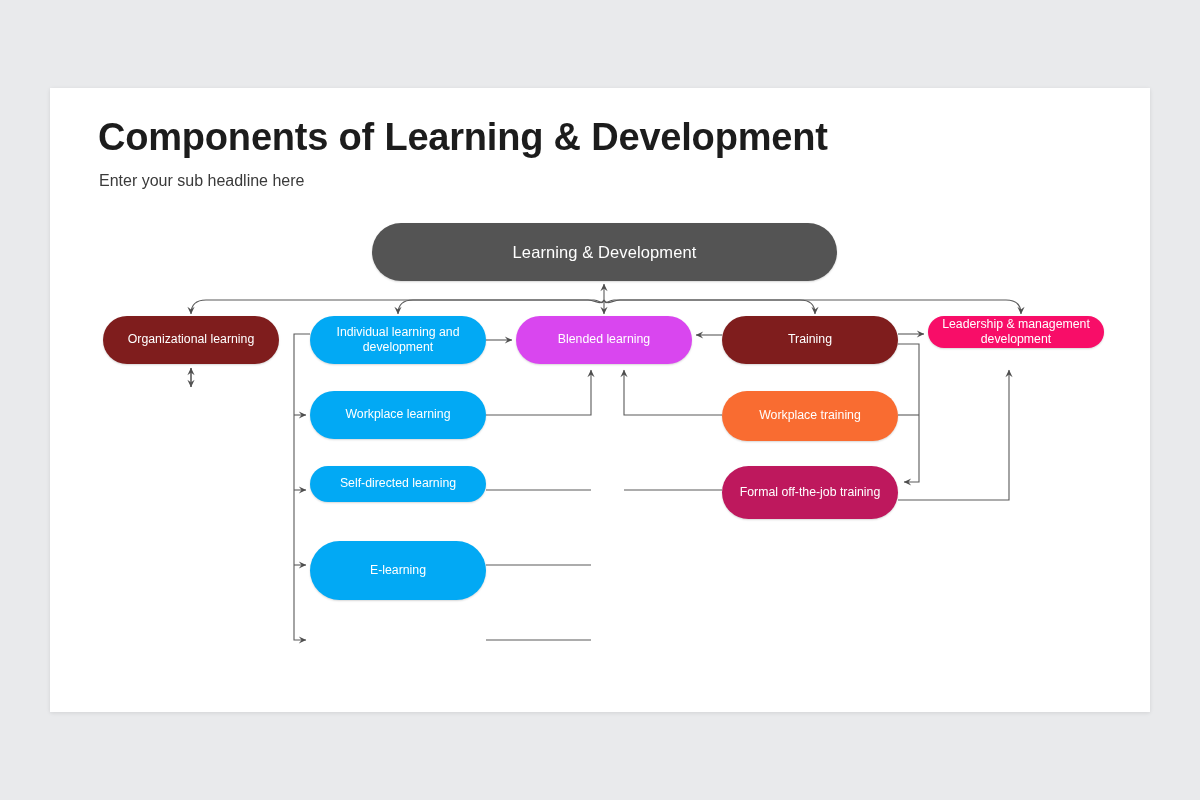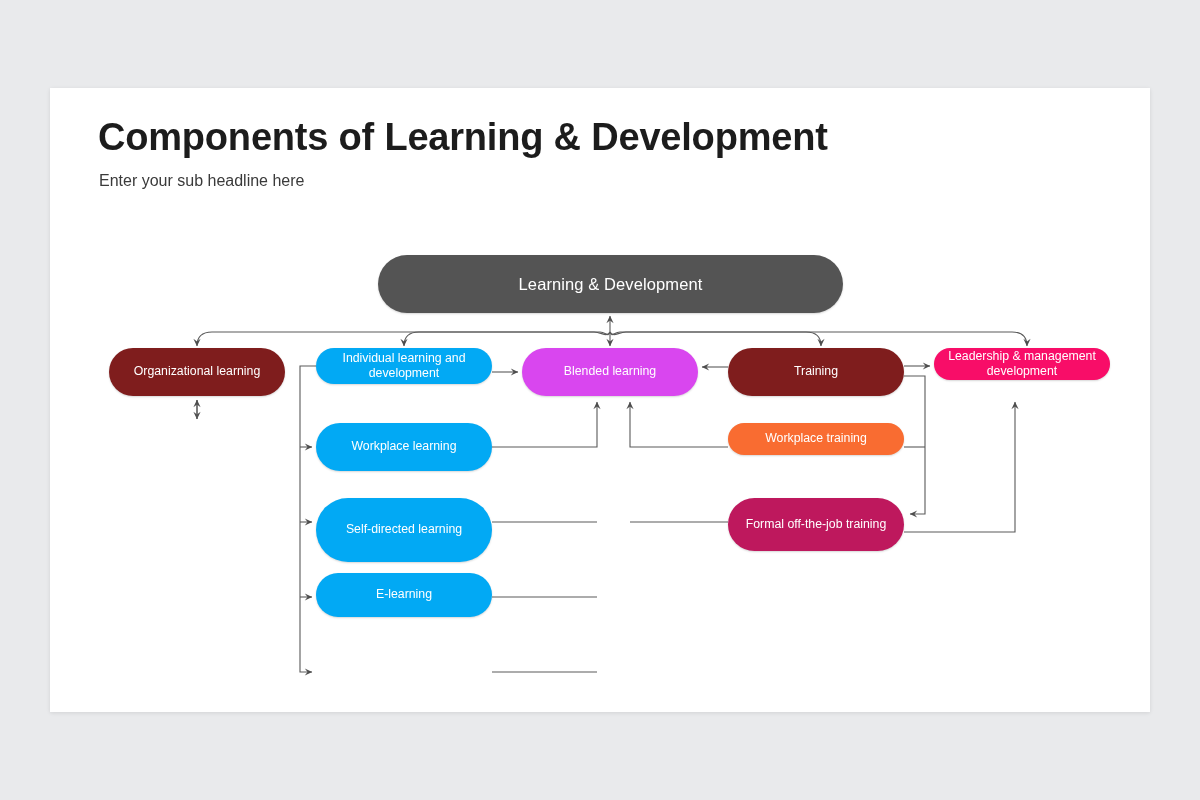--- a/index.html
+++ b/index.html
@@ -36,25 +36,24 @@
     position: absolute;
     left: 49px;
     top: 84px;
     font-size: 16px;
     font-weight: 400;
     color: #3a3a3a;
     white-space: nowrap;
   }
   #diagram {
     position: absolute;
-    left: 10px;
+    left: 4px;
     top: 0;
     width: 1100px;
     height: 624px;
-    margin-top: 32px;
   }
   #connectors {
     position: absolute;
     left: 0;
     top: 0;
     width: 1100px;
     height: 624px;
     pointer-events: none;
   }
   .node {
@@ -152,41 +151,41 @@
     </svg>
 
     <div class="node node-root" style="left:318px; top:135px; width:465px; height:58px; background:#545454;">
       <span>Learning &amp; Development</span>
     </div>
 
     <div class="node node-lvl1" style="left:49px; top:228px; width:176px; height:48px; background:#7f1d1d;">
       <span>Organizational learning</span>
     </div>
 
-    <div class="node node-lvl1" style="left:256px; top:228px; width:176px; height:36px; background:#02a9f4;">
+    <div class="node node-lvl1" style="left:256px; top:228px; width:176px; height:48px; background:#02a9f4;">
       <span>Individual learning and development</span>
     </div>
     <div class="node node-lvl2" style="left:256px; top:303px; width:176px; height:48px; background:#02a9f4;text-align:center;">
       <span>Workplace learning</span>
     </div>
-    <div class="node node-lvl2" style="left:256px; top:378px; width:176px; height:64px; background:#02a9f4;">
+    <div class="node node-lvl2" style="left:256px; top:378px; width:176px; height:36px; background:#02a9f4;">
       <span>Self-directed learning</span>
     </div>
-    <div class="node node-lvl2" style="left:256px; top:453px; width:176px; height:44px; background:#02a9f4;">
+    <div class="node node-lvl2" style="left:256px; top:453px; width:176px; height:59px; background:#02a9f4;">
       <span>E-learning</span>
     </div>
 
     <div class="node node-lvl1" style="left:462px; top:228px; width:176px; height:48px; background:#d946ef;">
       <span>Blended learning</span>
     </div>
 
     <div class="node node-lvl1" style="left:668px; top:228px; width:176px; height:48px; background:#7f1d1d;">
       <span>Training</span>
     </div>
-    <div class="node node-lvl2" style="left:668px; top:303px; width:176px; height:32px; background:#f96c31;">
+    <div class="node node-lvl2" style="left:668px; top:303px; width:176px; height:50px; background:#f96c31;">
       <span>Workplace training</span>
     </div>
     <div class="node node-lvl2" style="left:668px; top:378px; width:176px; height:53px; background:#be185d;">
       <span>Formal off-the-job training</span>
     </div>
 
     <div class="node node-lvl1" style="left:874px; top:228px; width:176px; height:32px; background:#f80d68;">
       <span>Leadership &amp; management development</span>
     </div>
 

